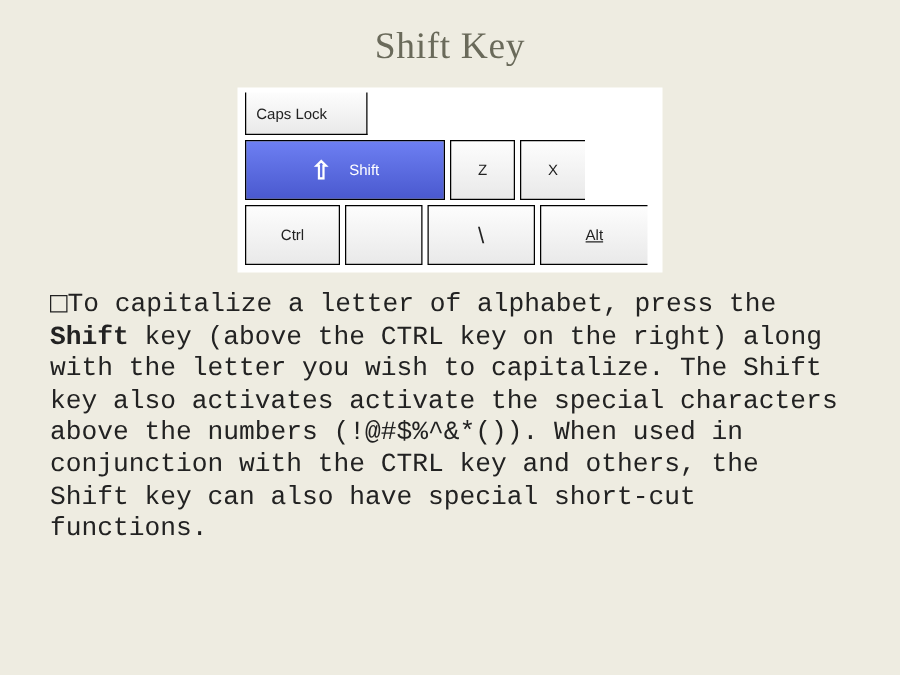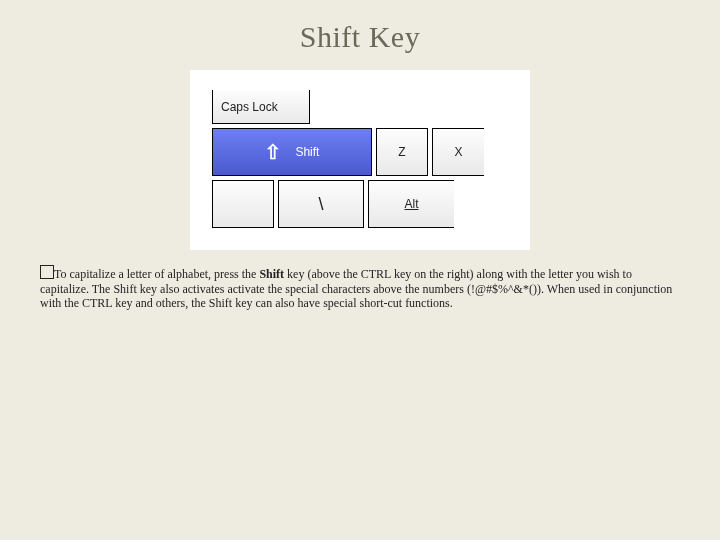--- a/index.html
+++ b/index.html
@@ -23,21 +23,21 @@
     font-size: 30px;
     color: #6a6a5a;
     margin: 0 0 16px 0;
     font-weight: normal;
     letter-spacing: 0.5px;
   }
   .kb-wrap {
     width: 340px;
     margin: 0 auto 14px auto;
     background: #fff;
-    padding: 22px;
+    padding: 6px;
     box-sizing: border-box;
   }
   .kb {
     width: 100%;
     background: #fff;
   }
   .kb-row {
     display: flex;
     align-items: stretch;
     margin-bottom: 4px;
@@ -95,24 +95,25 @@
   .shift-highlight .arrow {
     font-size: 20px;
     font-weight: bold;
   }
   .w60 { width: 52px; }
   .ctrl { width: 76px; }
   .blank-small { width: 62px; }
   .backslash { width: 86px; font-size: 18px; }
   .alt { width: 86px; text-decoration: underline; }
   .body-text {
-    font-size: 12px;
+    font-size: 21px;
     line-height: 1.22;
     color: #222;
     margin-top: 6px;
+    font-family: Liberation Mono, monospace;
   }
   .bullet-sq {
     display: inline-block;
     width: 12px;
     height: 12px;
     border: 1px solid #222;
     vertical-align: baseline;
     position: relative;
     top: 1px;
   }
@@ -141,20 +142,23 @@
         </div>
         <div class="key w60">
           <span>Z</span>
         </div>
         <div class="key w60 last" style="border-right:none;">
           <span>X</span>
         </div>
       </div>
 
       <div class="kb-row">
+        <div class="key ctrl">
+          <span>Ctrl</span>
+        </div>
         <div class="key blank-small"></div>
         <div class="key backslash">
           <span>\</span>
         </div>
         <div class="key alt last" style="border-right:none;">
           <span>Alt</span>
         </div>
       </div>
 
     </div>

